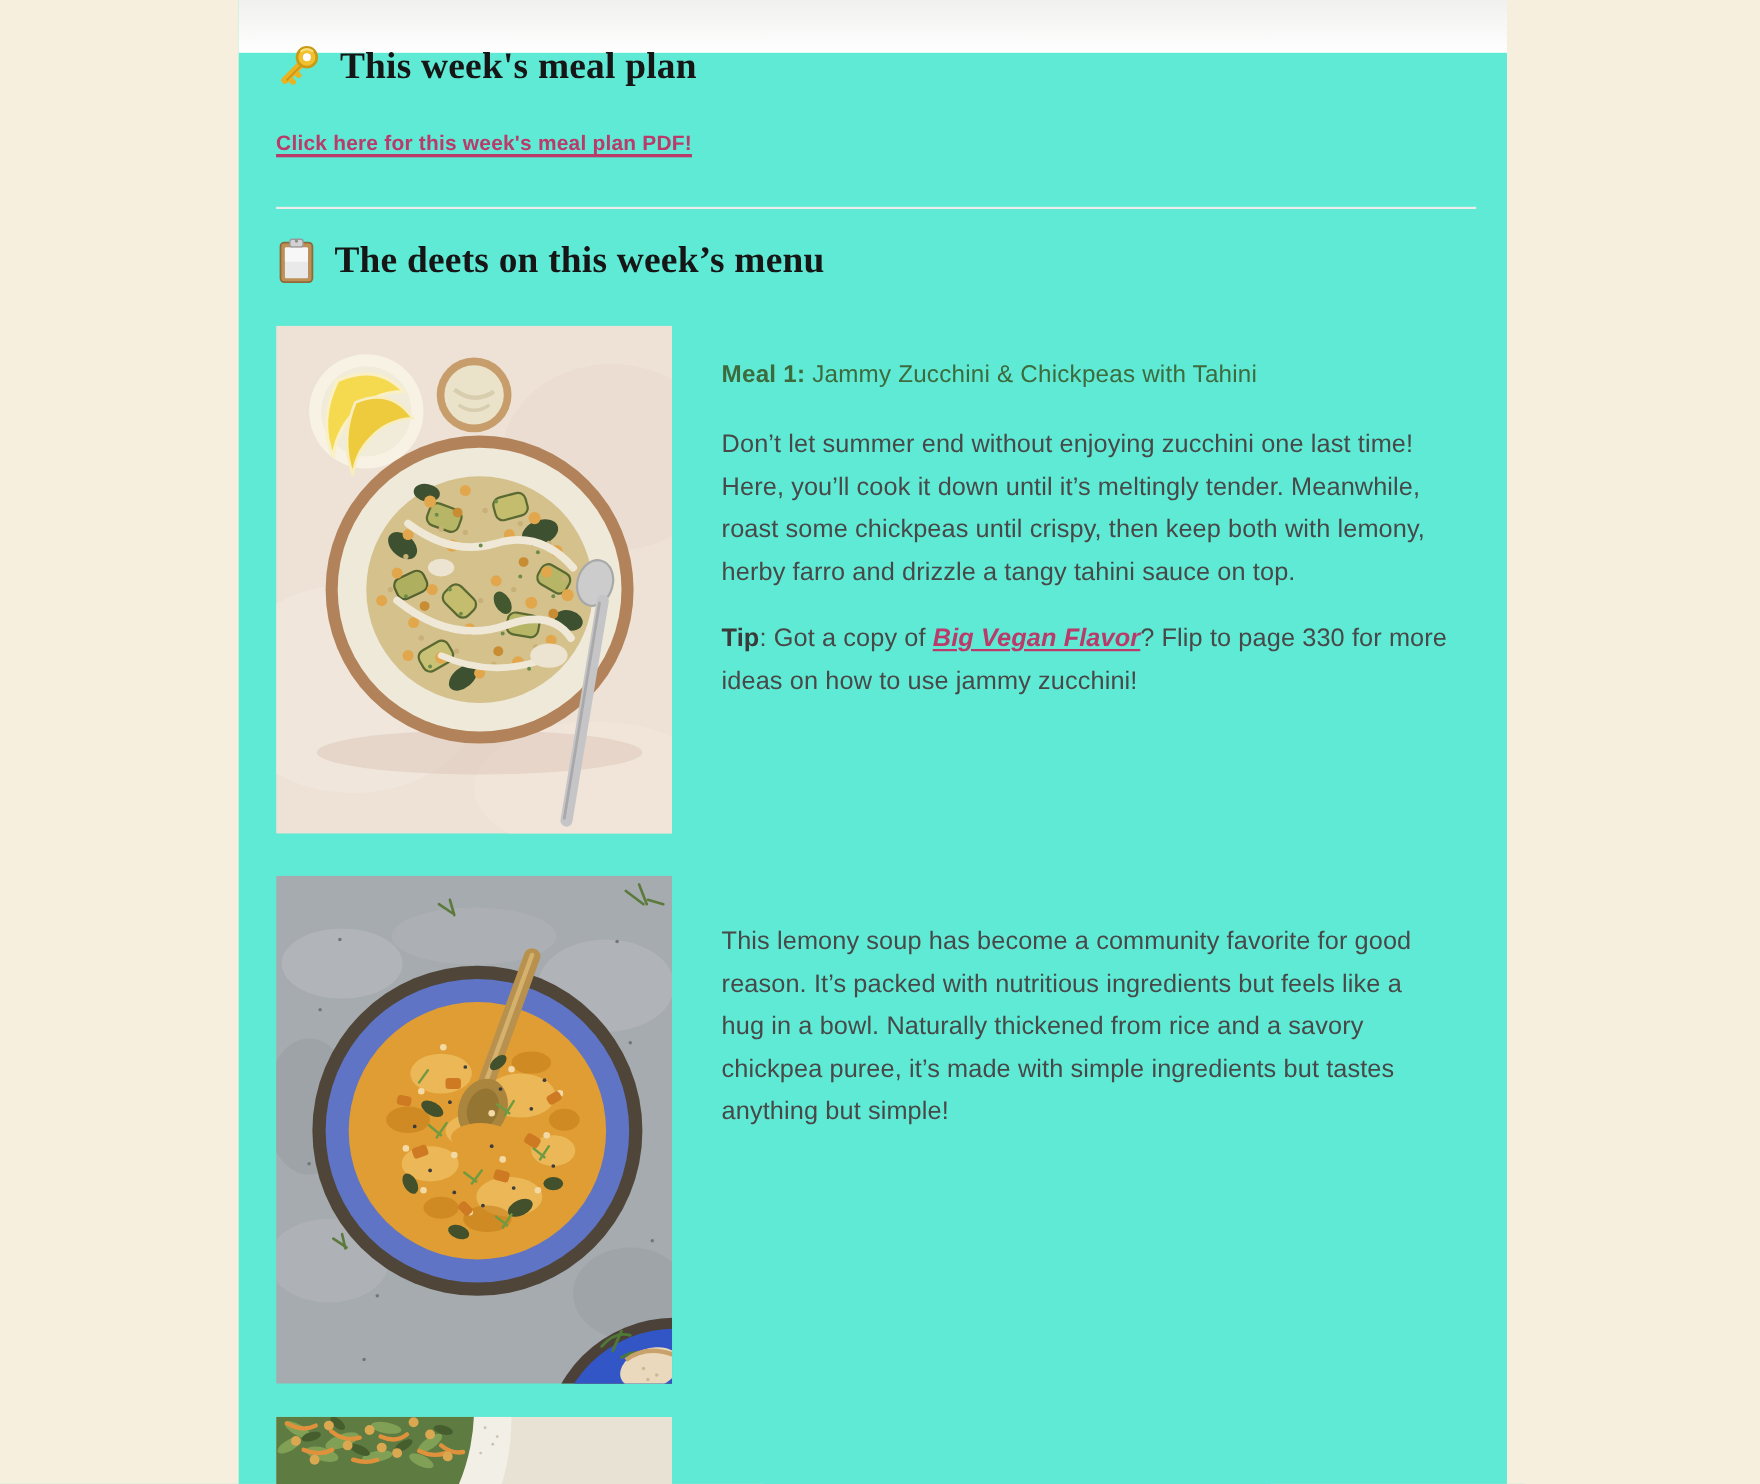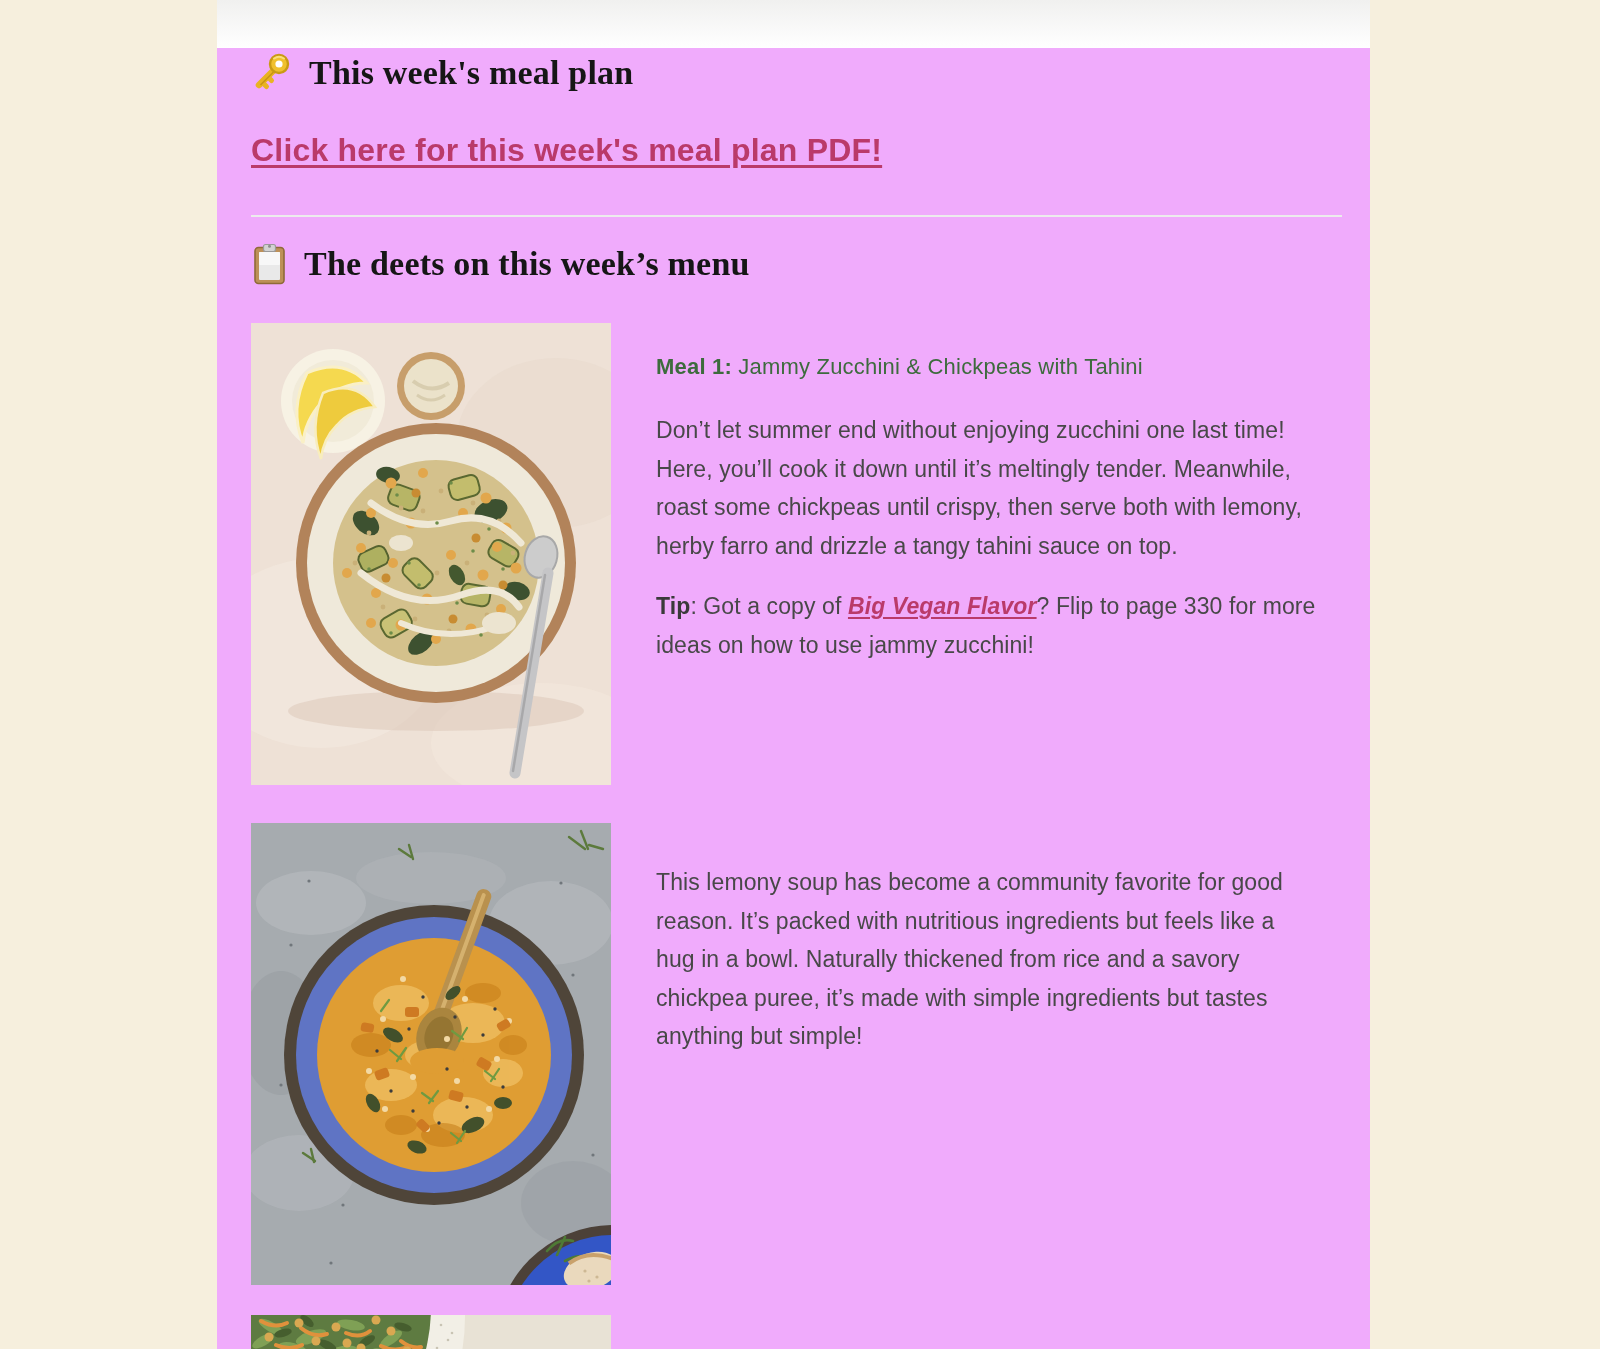--- a/index.html
+++ b/index.html
@@ -4,38 +4,38 @@
 <style>
   * { box-sizing: border-box; }
   html, body { margin: 0; padding: 0; }
   body {
     width: 1600px; height: 1349px; overflow: hidden; position: relative;
     background: #f6efdd;
     font-family: "Liberation Sans", sans-serif;
   }
   .email {
     position: absolute; left: 217px; top: 0; width: 1153px; height: 100%;
-    background: #f0abfc; padding: 12px 28px 0 34px;
+    background: #5eead4; padding: 0 28px 0 34px;
   }
   .email::before {
     content: ""; position: absolute; left: 0; top: 0; right: 0; height: 48px;
     background: linear-gradient(#f0f0ef, #ffffff); pointer-events: none;
   }
   .inner { position: relative; }
   h1, h2 {
     margin: 0; font-family: "Liberation Serif", serif; font-weight: 700;
     font-size: 34px; color: #161616; display: flex; align-items: center; gap: 16px;
     letter-spacing: 0.2px;
   }
   h1 { padding-top: 40px; }
   h2 { margin-top: 26px; }
   .icon svg { display: block; }
   .pdf-row { margin: 38px 0 0; }
   a.pdf-link {
-    font-size: 32px; font-weight: 700; color: #ba3a6a; letter-spacing: 0.2px;
+    font-size: 19px; font-weight: 700; color: #ba3a6a; letter-spacing: 0.2px;
     text-decoration: underline; text-decoration-thickness: 2.5px; text-underline-offset: 4px;
     cursor: pointer;
   }
   hr.divider { border: none; border-top: 2px solid #ececec; margin: 46px 0 0; }
   .meal { display: flex; margin-top: 38px; }
   .meal.partial { margin-top: 30px; }
   .photo { width: 360px; height: 462px; flex: 0 0 auto; overflow: hidden; }
   .photo.photo3 { height: 120px; }
   .photo svg { display: block; }
   .meal-text { margin-left: 45px; width: 660px; padding-top: 20px; }
@@ -203,21 +203,21 @@
               <circle cx="230" cy="312" r="1.8"></circle>
           </g>
 
           <ellipse cx="290" cy="234" rx="16" ry="21" fill="#cccccc" stroke="#a8a8a8" stroke-width="2" transform="rotate(16 290 234)"></ellipse>
           <path d="M297 250 L264 450" stroke="#c5c5c7" stroke-width="11" stroke-linecap="round"></path>
           <path d="M294 252 L262 448" stroke="#9d9d9f" stroke-width="2.5" stroke-linecap="round" opacity=".7"></path>
         </svg>
       </div>
       <div class="meal-text">
         <h3><strong>Meal 1:</strong><span> Jammy Zucchini &amp; Chickpeas with Tahini</span></h3>
-        <p class="desc">Don’t let summer end without enjoying zucchini one last time! Here, you’ll cook it down until it’s meltingly tender. Meanwhile, roast some chickpeas until crispy, then serve both with lemony, herby farro and drizzle a tangy tahini sauce on top.</p>
+        <p class="desc">Don’t let summer end without enjoying zucchini one last time! Here, you’ll cook it down until it’s meltingly tender. Meanwhile, roast some chickpeas until crispy, then keep both with lemony, herby farro and drizzle a tangy tahini sauce on top.</p>
         <p class="tip"><strong>Tip</strong><span>: Got a copy of </span><a class="book-link" href="#">Big Vegan Flavor</a><span>? Flip to page 330 for more ideas on how to use jammy zucchini!</span></p>
       </div>
     </div>
 
     <div class="meal">
       <div class="photo">
         <svg width="360" height="462" viewBox="0 0 360 462">
           <rect width="360" height="462" fill="#a6abaf"></rect>
           <ellipse cx="60" cy="80" rx="55" ry="32" fill="#b9bdc1" opacity=".55"></ellipse>
           <ellipse cx="300" cy="100" rx="62" ry="42" fill="#b9bdc1" opacity=".5"></ellipse>

